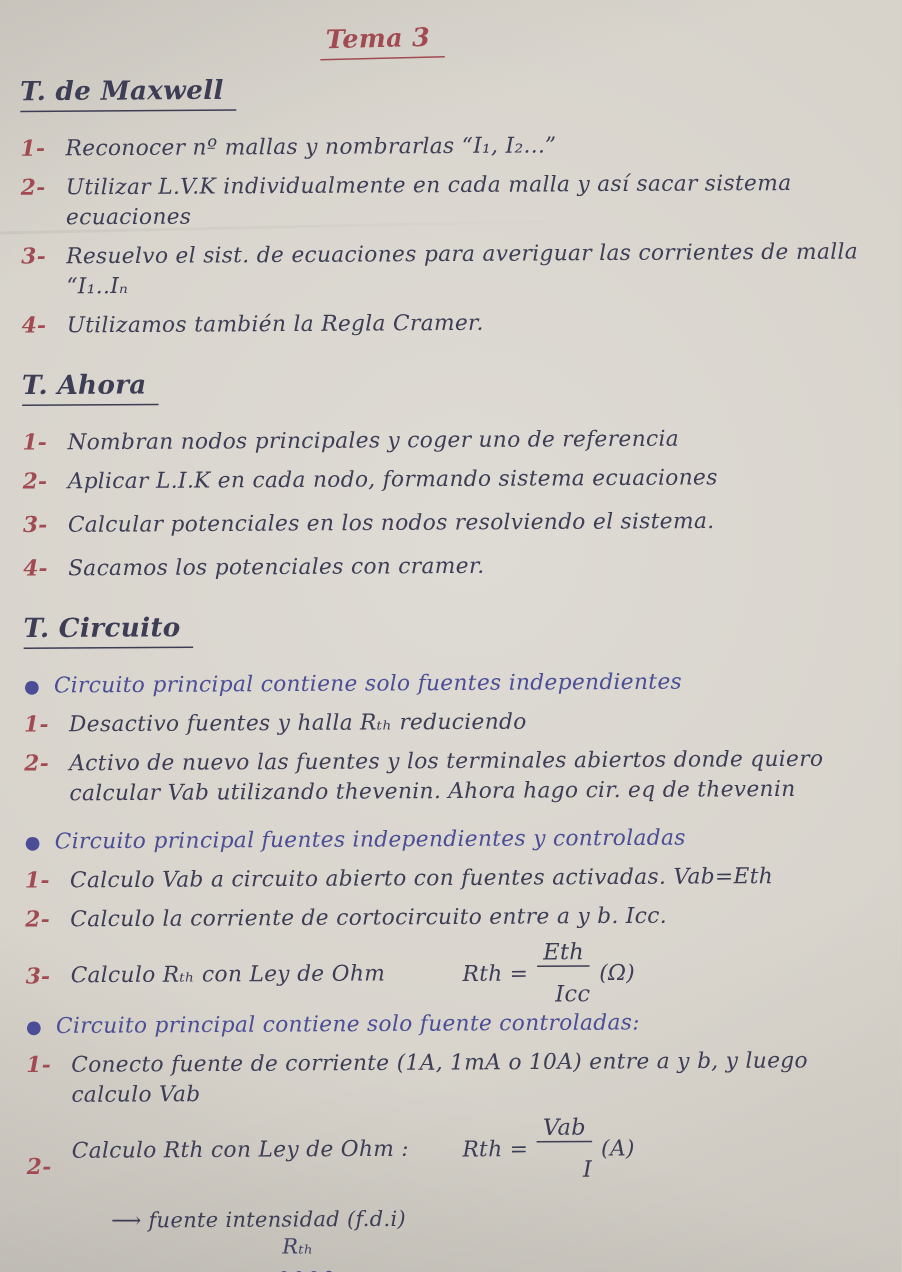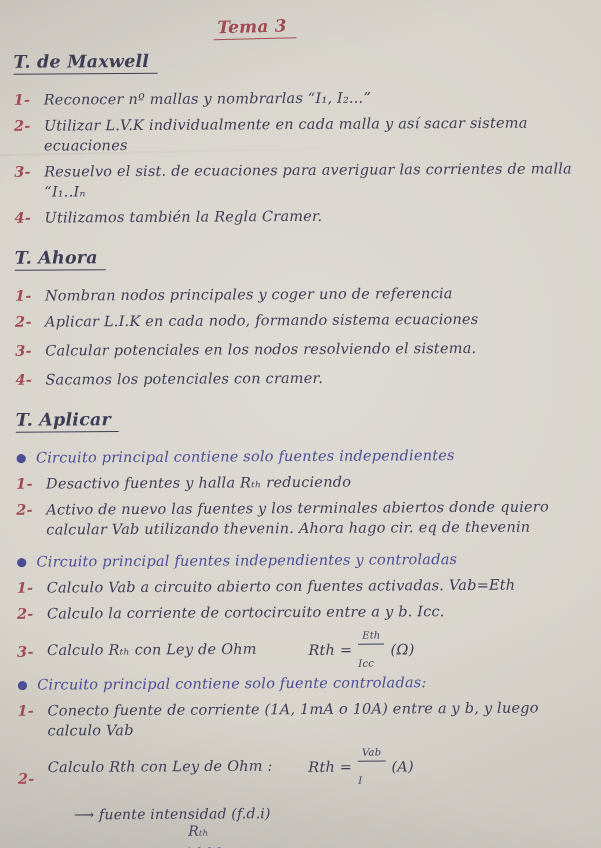--- a/index.html
+++ b/index.html
@@ -46,21 +46,21 @@
   .line .num{
     flex:0 0 30px;color:#a24a52;font-weight:600;
   }
   .line .txt{flex:1;}
   .blue{color:#4b4e96;}
   .bullet{flex:0 0 20px;font-size:12px;line-height:20px;}
   .gap16{height:14px;}
   .gap8{height:6px;}
   .spacer{display:inline-block;width:42px;}
   .formula{display:inline-flex;align-items:center;vertical-align:middle;font-weight:400;}
-  .frac{display:inline-flex;flex-direction:column;align-items:flex-start;margin:0 6px;font-size:10px;line-height:15px;}
+  .frac{display:inline-flex;flex-direction:column;align-items:flex-end;margin:0 6px;font-size:15px;line-height:15px;}
   .frac .fnum{border-bottom:1.3px solid #3d3d55;padding:0 4px 1px 4px;}
   .frac .fden{padding-top:11px;}
   .fline{margin-bottom:2px;min-height:34px;align-items:center;}
   .note{
     position:relative;top:15px;margin-left:26px;white-space:nowrap;font-size:14px;
   }
   .diagram{margin:14px 0 0 72px;}
   svg text{font-family:"DejaVu Serif", serif;font-style:italic;fill:#434366;font-size:14px;}
   svg .stroke{stroke:#4b4e8c;stroke-width:1.6;fill:none;stroke-linecap:round;}
 </style>
@@ -112,21 +112,21 @@
       <span class="txt">Calcular potenciales en los nodos resolviendo el sistema.</span>
     </div>
     <div class="line">
       <span class="num">4-</span>
       <span class="txt">Sacamos los potenciales con cramer.</span>
     </div>
 
     <div class="gap16"></div>
 
     <div class="hRow">
-      <span class="heading">T. Aplicar</span>
+      <span class="heading">T. Circuito</span>
     </div>
 
     <div class="line blue">
       <span class="bullet">●</span>
       <span class="txt">Circuito principal contiene solo fuentes independientes</span>
     </div>
     <div class="line">
       <span class="num">1-</span>
       <span class="txt">Desactivo fuentes y halla Rₜₕ reduciendo</span>
     </div>

